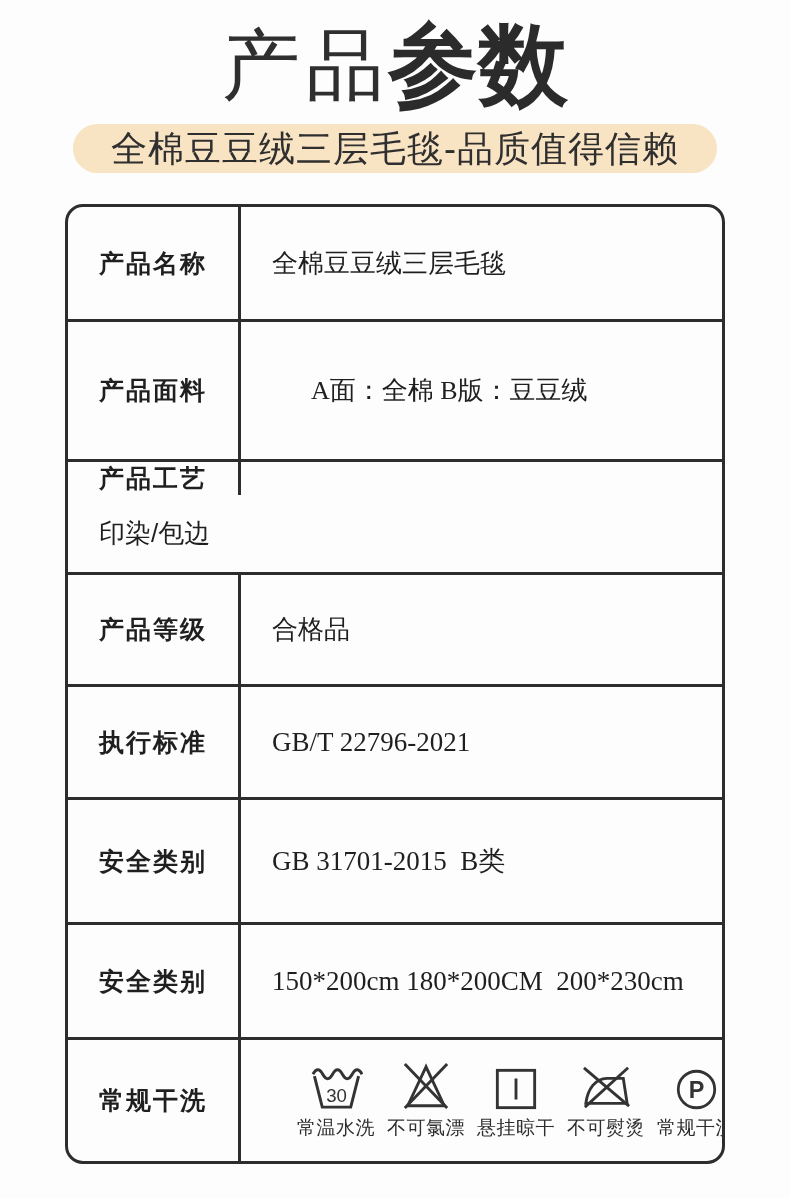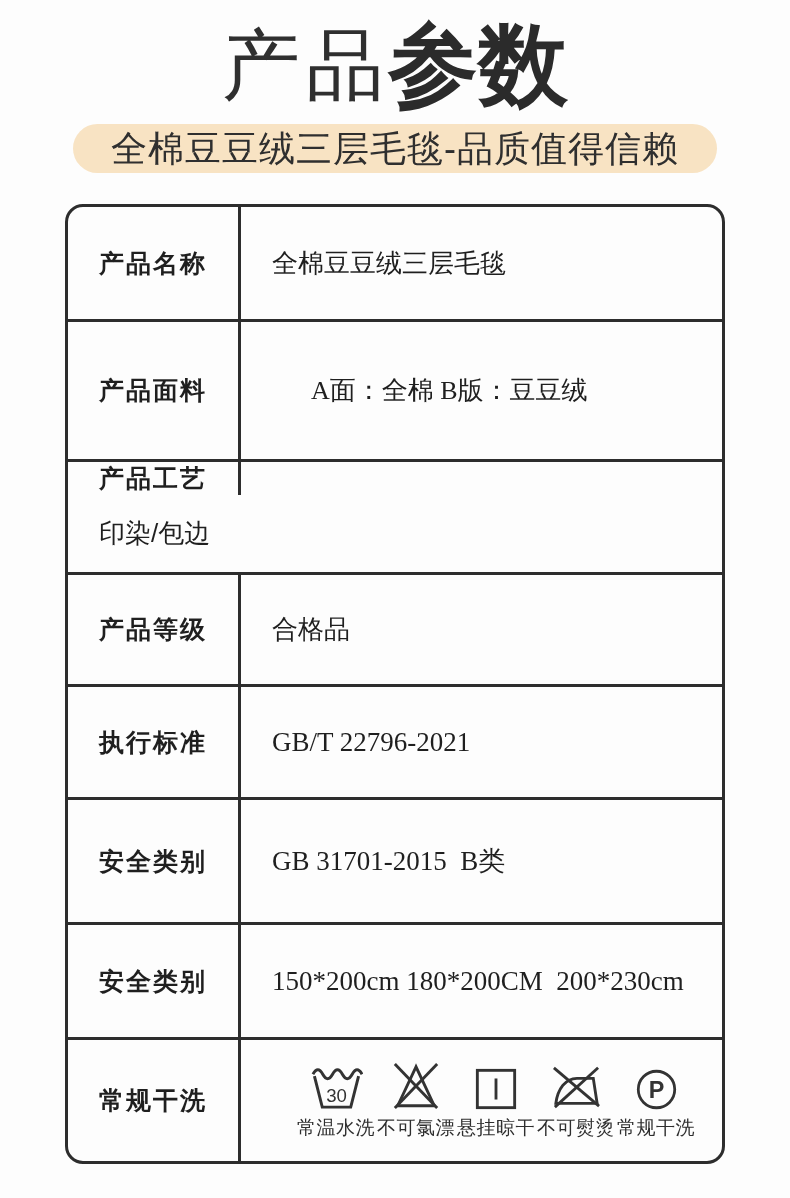--- a/index.html
+++ b/index.html
@@ -89,21 +89,21 @@
     font-size: 26px;
     color: #1f1f1f;
     white-space: pre;
   }
   .v-serif { font-family: "Liberation Serif", "DejaVu Serif", serif; }
   .v-num   { font-family: "Liberation Serif", "DejaVu Serif", serif; font-size: 27px; }
   
   .care {
     display: flex;
     align-items: flex-end;
-    gap: 2px;
+    gap: 12px;
     padding-left: 25px;
   }
   .care-item { display: flex; flex-direction: column; align-items: center; }
   .care-glyph { height: 50px; display: flex; align-items: flex-end; justify-content: center; }
   .care-glyph svg { stroke: #333; fill: none; stroke-width: 3; }
   .care-glyph svg text { fill: #333; stroke: none; font-family: "Liberation Sans", "DejaVu Sans", sans-serif; }
   .care-cap {
     margin-top: 4px;
     font-size: 19px;
     color: #2e2e2e;

